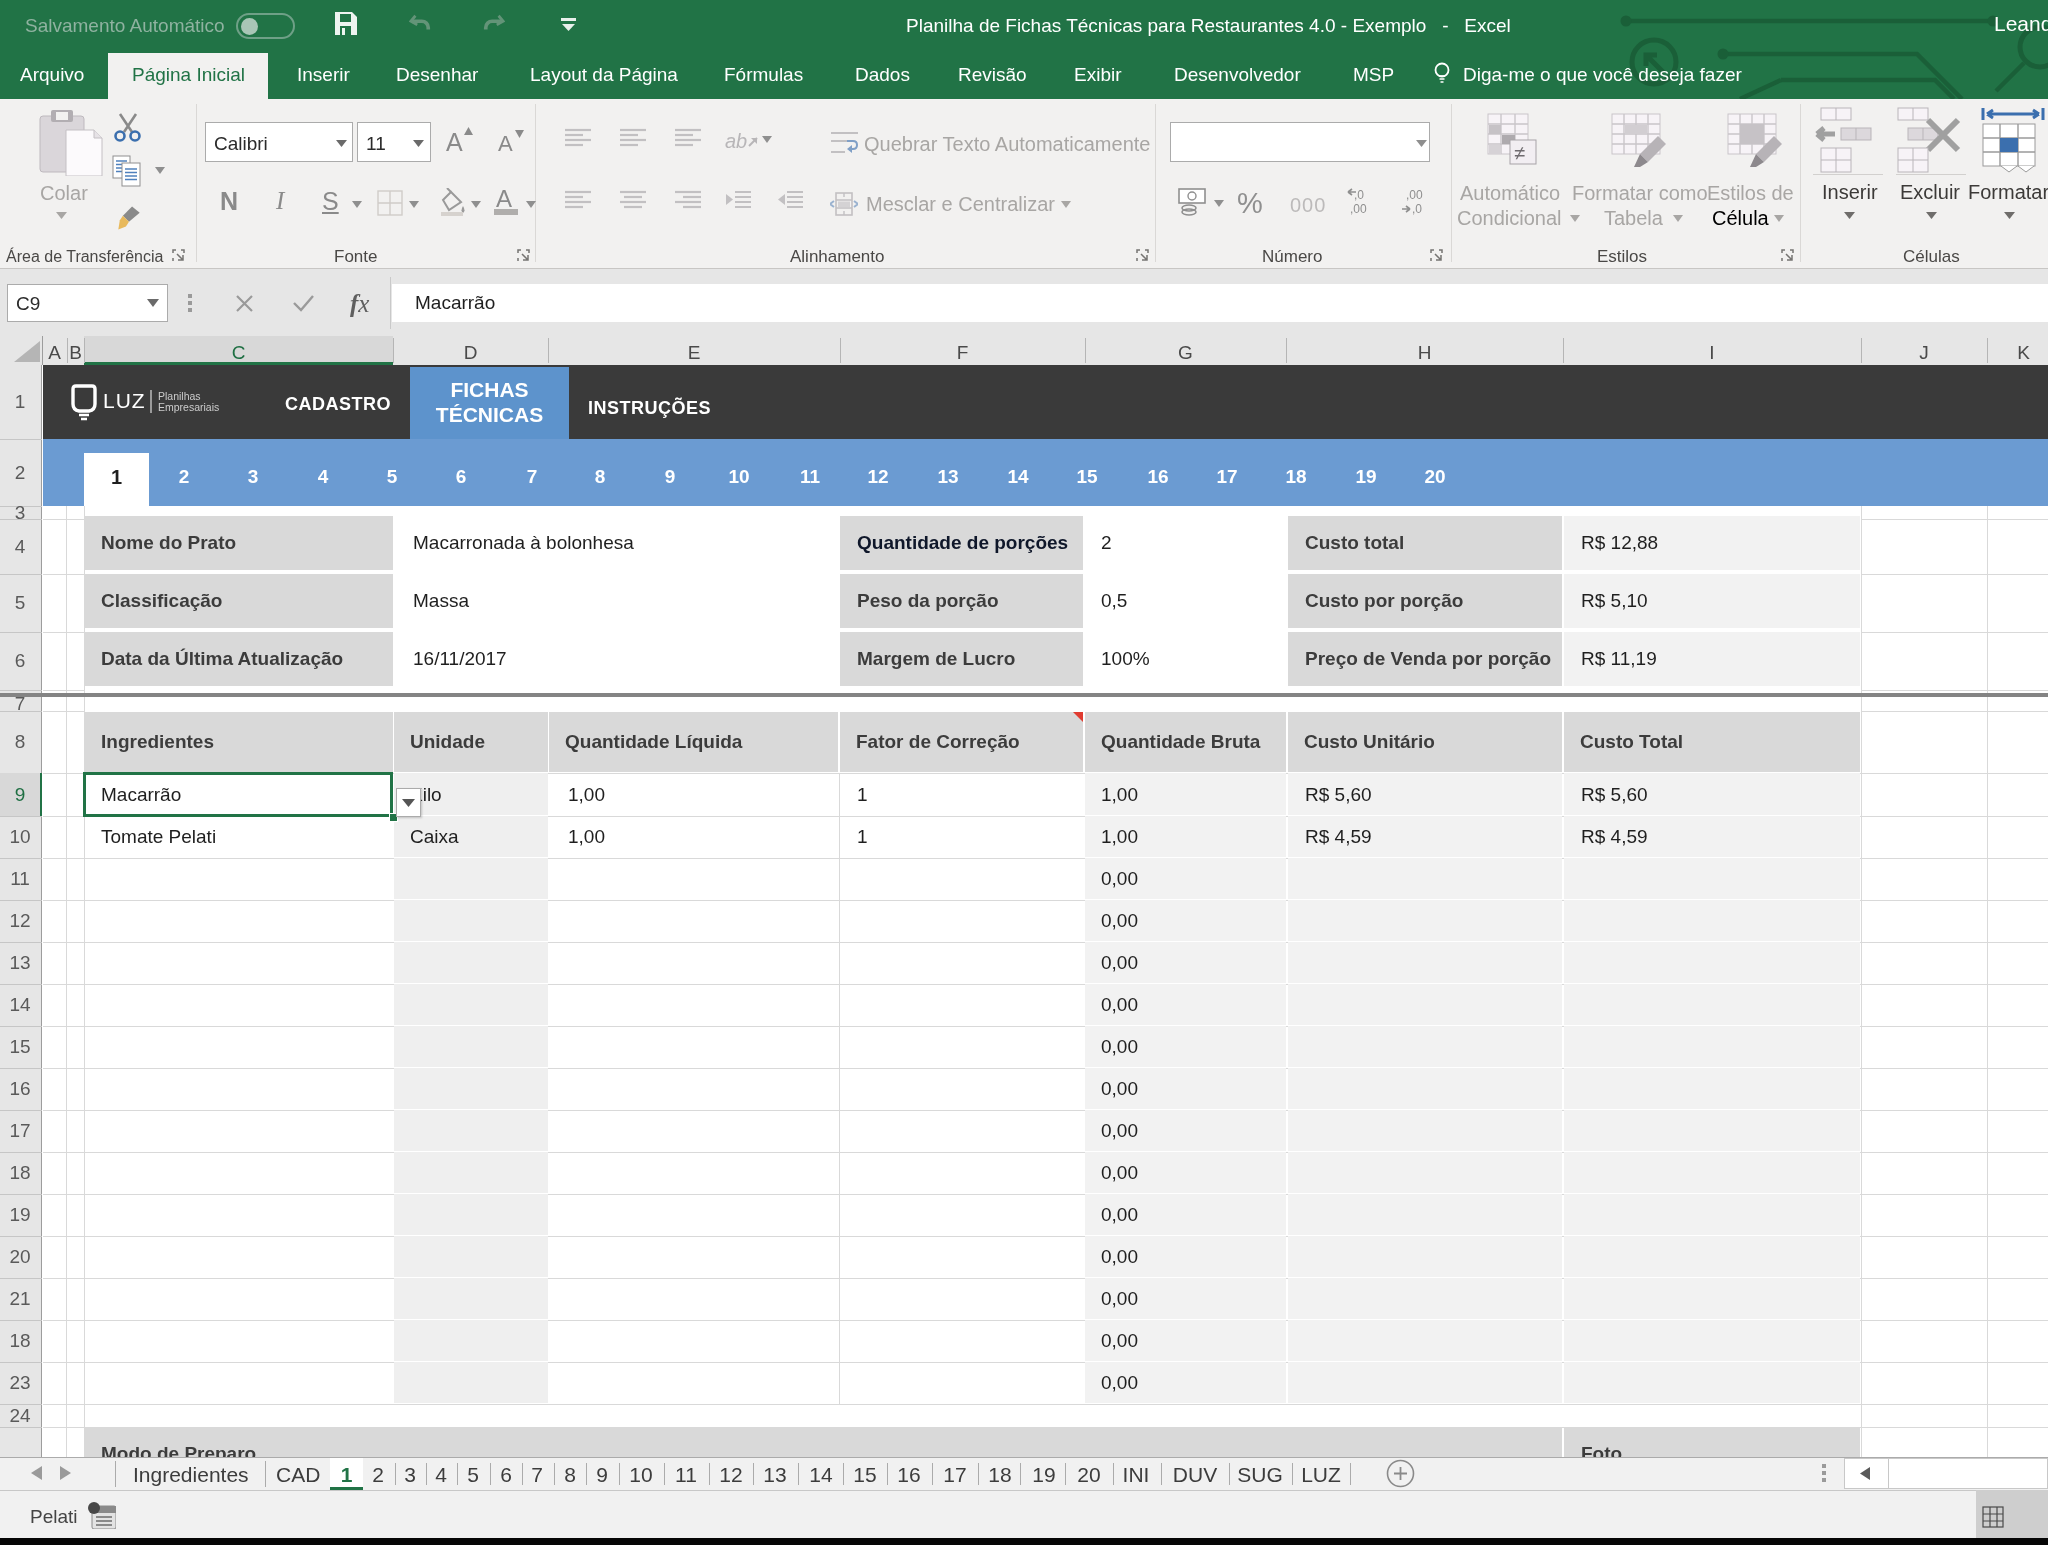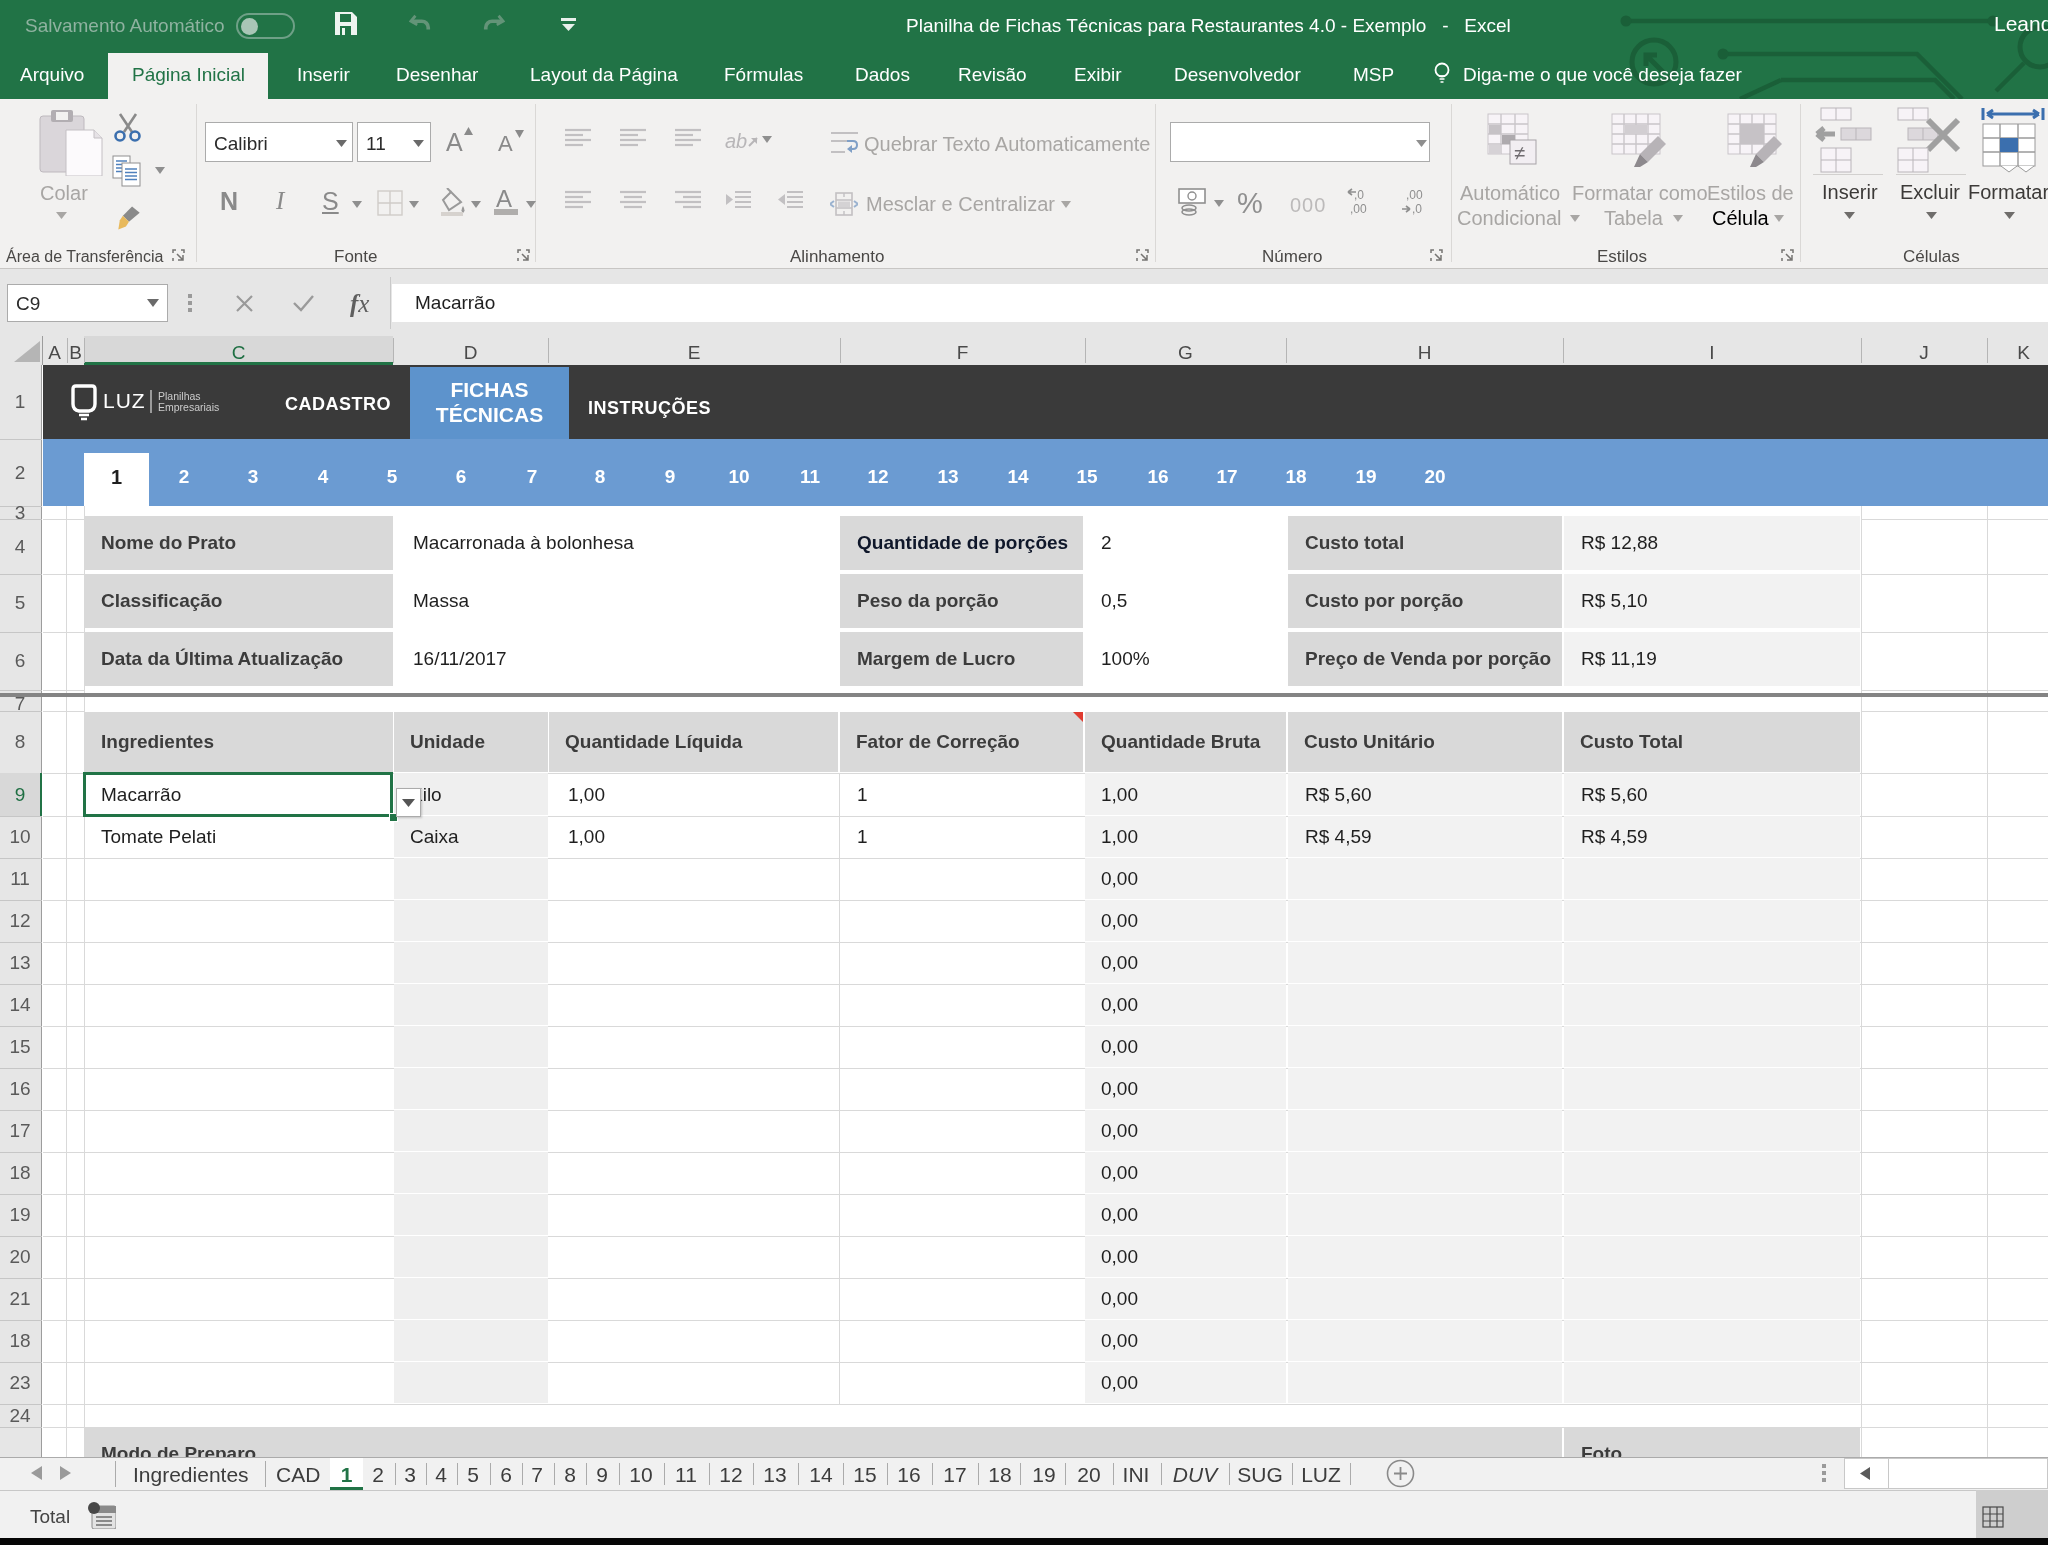--- a/index.html
+++ b/index.html
@@ -742,21 +742,21 @@
 <div class="a tt" style="left:715px;top:1463px;width:32px;text-align:center;font-size:21px;color:#3c3c3c;">12</div>
 <div class="a tt" style="left:759px;top:1463px;width:32px;text-align:center;font-size:21px;color:#3c3c3c;">13</div>
 <div class="a tt" style="left:805px;top:1463px;width:32px;text-align:center;font-size:21px;color:#3c3c3c;">14</div>
 <div class="a tt" style="left:849px;top:1463px;width:32px;text-align:center;font-size:21px;color:#3c3c3c;">15</div>
 <div class="a tt" style="left:893px;top:1463px;width:32px;text-align:center;font-size:21px;color:#3c3c3c;">16</div>
 <div class="a tt" style="left:939px;top:1463px;width:32px;text-align:center;font-size:21px;color:#3c3c3c;">17</div>
 <div class="a tt" style="left:984px;top:1463px;width:32px;text-align:center;font-size:21px;color:#3c3c3c;">18</div>
 <div class="a tt" style="left:1028px;top:1463px;width:32px;text-align:center;font-size:21px;color:#3c3c3c;">19</div>
 <div class="a tt" style="left:1073px;top:1463px;width:32px;text-align:center;font-size:21px;color:#3c3c3c;">20</div>
 <div class="a tt" style="left:1106px;top:1463px;width:60px;text-align:center;font-size:21px;color:#3c3c3c;">INI</div>
-<div class="a tt" style="left:1165px;top:1463px;width:60px;text-align:center;font-size:21px;color:#3c3c3c;font-style:italic;">DUV</div>
+<div class="a tt" style="left:1165px;top:1463px;width:60px;text-align:center;font-size:21px;color:#3c3c3c;">DUV</div>
 <div class="a tt" style="left:1230px;top:1463px;width:60px;text-align:center;font-size:21px;color:#3c3c3c;">SUG</div>
 <div class="a tt" style="left:1291px;top:1463px;width:60px;text-align:center;font-size:21px;color:#3c3c3c;">LUZ</div>
 <div class="a" style="left:395px;top:1463px;width:1px;height:22px;background:#ababab;"></div>
 <div class="a" style="left:426px;top:1463px;width:1px;height:22px;background:#ababab;"></div>
 <div class="a" style="left:457px;top:1463px;width:1px;height:22px;background:#ababab;"></div>
 <div class="a" style="left:490px;top:1463px;width:1px;height:22px;background:#ababab;"></div>
 <div class="a" style="left:522px;top:1463px;width:1px;height:22px;background:#ababab;"></div>
 <div class="a" style="left:554px;top:1463px;width:1px;height:22px;background:#ababab;"></div>
 <div class="a" style="left:586px;top:1463px;width:1px;height:22px;background:#ababab;"></div>
 <div class="a" style="left:619px;top:1463px;width:1px;height:22px;background:#ababab;"></div>
@@ -779,21 +779,21 @@
     <circle cx="14.5" cy="14.5" r="13" fill="none" stroke="#8a8a8a" stroke-width="1.6"></circle>
     <path d="M14.5 8 V21 M8 14.5 H21" stroke="#8a8a8a" stroke-width="1.8"></path>
   </svg>
 <div class="a" style="left:1822px;top:1464px;width:4px;height:4px;background:#9a9a9a;box-shadow:0 7px 0 #9a9a9a,0 14px 0 #9a9a9a;"></div>
 <div class="a" style="left:1844px;top:1458px;width:204px;height:31px;background:#ffffff;border:1px solid #c8c8c8;box-sizing:border-box;"></div>
 <div class="a" style="left:1888px;top:1458px;width:1px;height:31px;background:#c8c8c8;"></div>
 <svg class="a" style="left:1860px;top:1467px;width:10px;height:13px;" viewBox="0 0 10 13">
     <path d="M10 0 L0 6.5 L10 13 Z" fill="#5a5a5a"></path>
   </svg>
 <div class="a" style="left:0;top:1490px;width:2048px;height:48px;background:#f1f1f1;border-top:1px solid #c8c8c8;box-sizing:border-box;"></div>
-<div class="a tt" style="left:30px;top:1506px;font-size:19px;color:#444444;">Total</div>
+<div class="a tt" style="left:30px;top:1506px;font-size:19px;color:#444444;">Pelati</div>
 <svg class="a" style="left:88px;top:1502px;width:28px;height:27px;" viewBox="0 0 28 27">
   <rect x="4" y="4" width="24" height="23" rx="2" fill="#e3e3e3" stroke="#8a8a8a"></rect>
   <rect x="4" y="4" width="24" height="7" fill="#8a8a8a"></rect>
   <circle cx="6" cy="6" r="6" fill="#484848"></circle>
   <g stroke="#8a8a8a" stroke-width="2">
       <path d="M8 15 L24 15 M8 19 L24 19 M8 23 L24 23"></path>
     </g>
 </svg>
 <div class="a" style="left:1976px;top:1490px;width:72px;height:48px;background:#cecece;"></div>
 <svg class="a" style="left:1982px;top:1506px;width:22px;height:22px;" viewBox="0 0 22 22">

